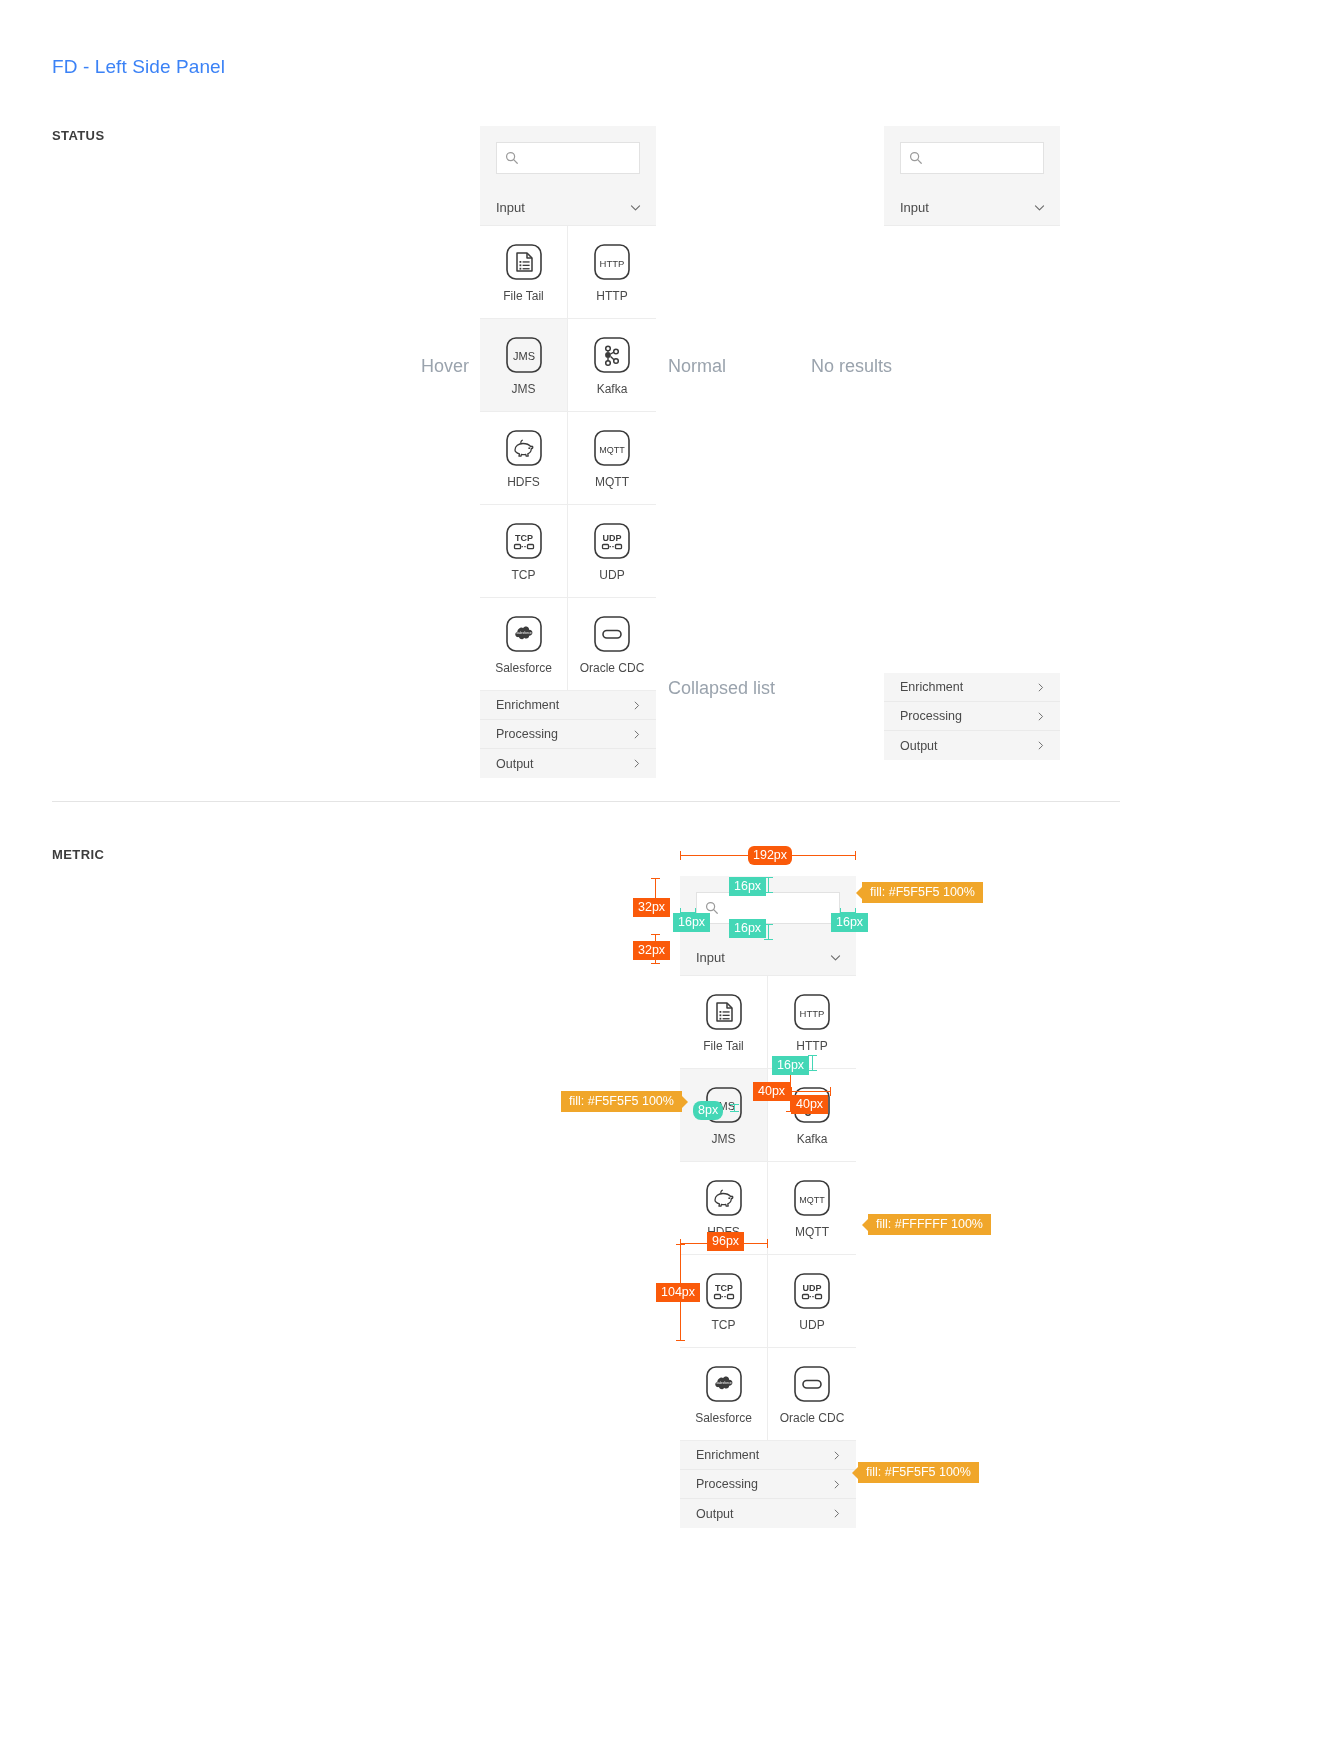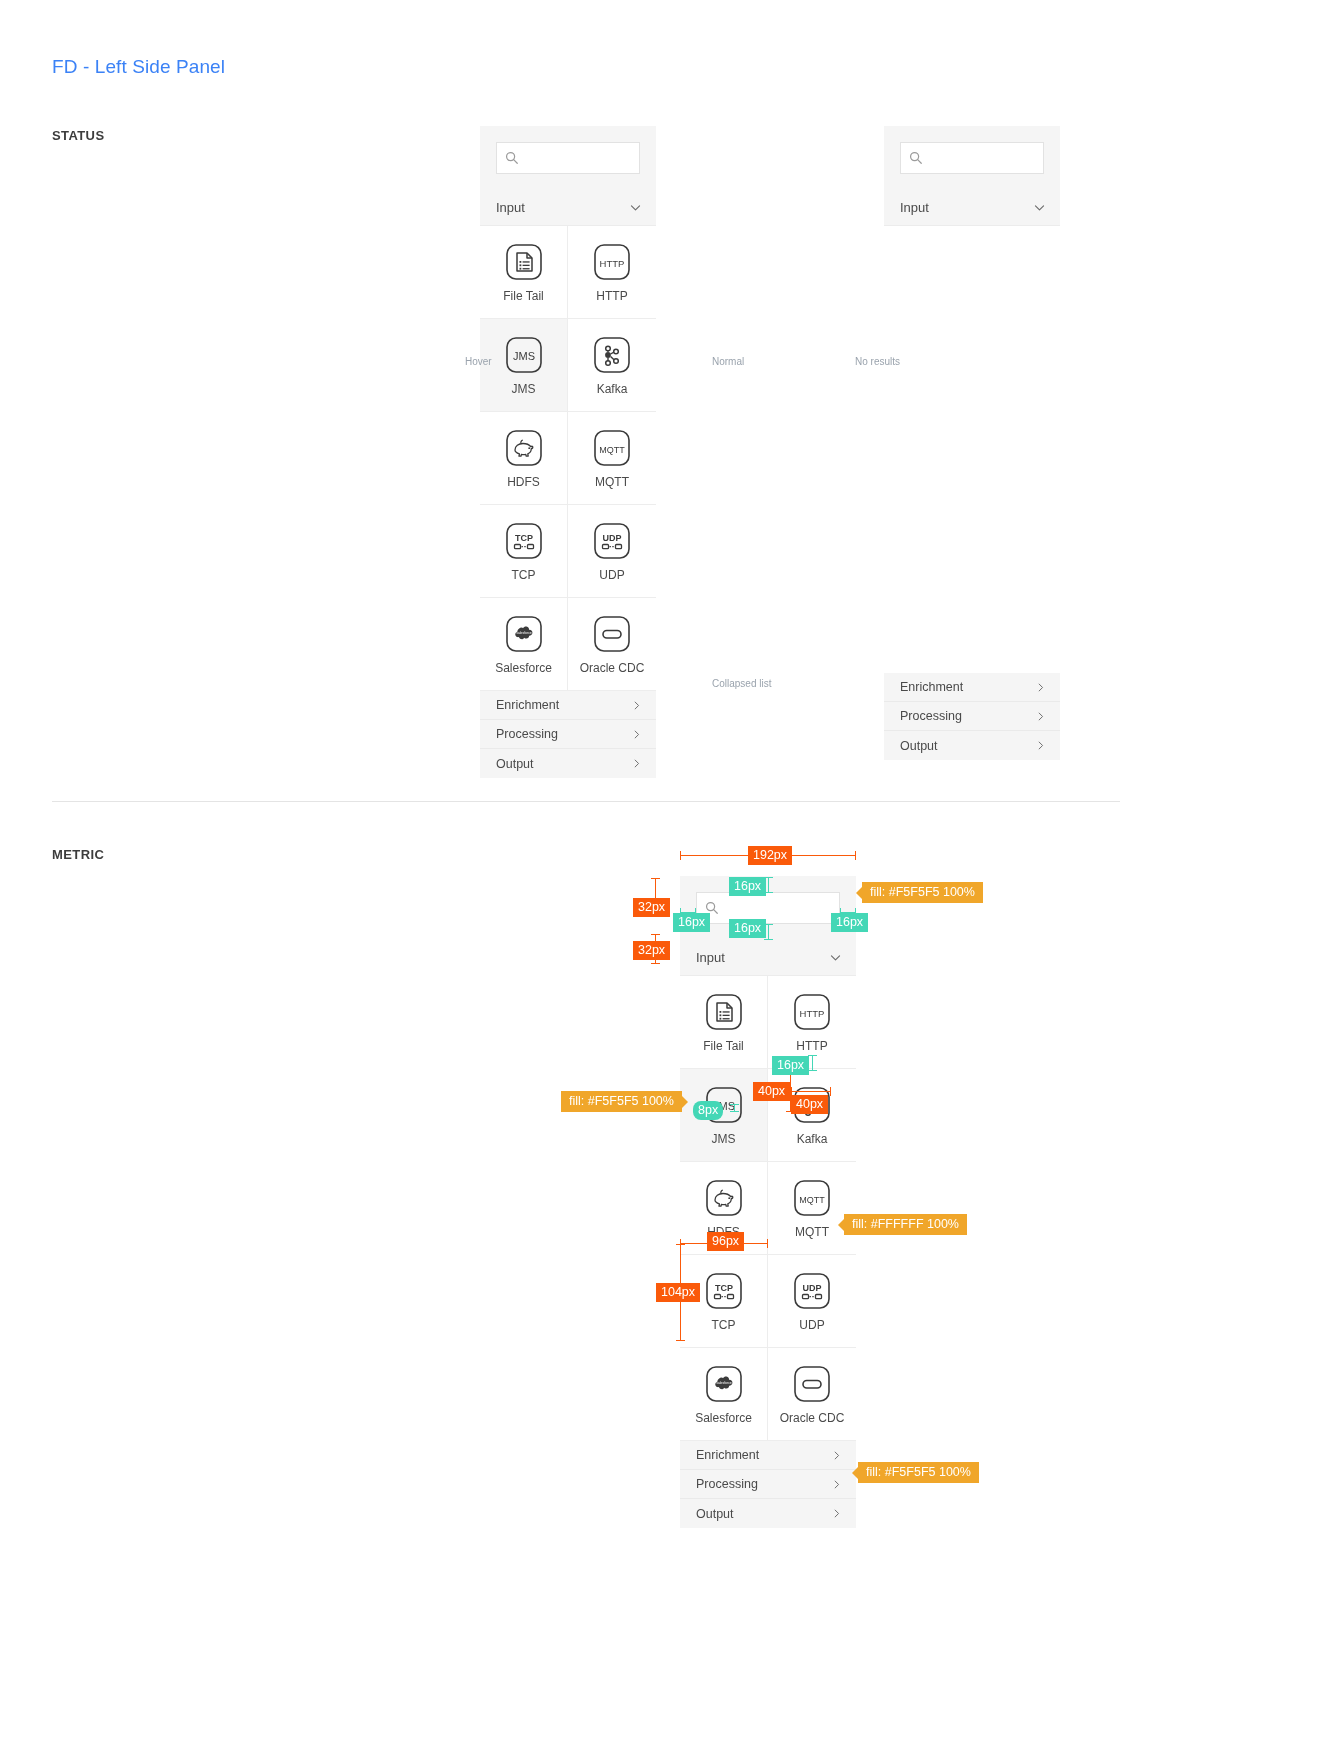--- a/index.html
+++ b/index.html
@@ -133,23 +133,22 @@
     justify-content: space-between;
     padding: 0 14px 0 16px;
     font-size: 12.5px;
     color: #4a4a4a;
   }
   .collapsed-row:last-child { border-bottom: none; }
 
   
   .caption {
     position: absolute;
-    font-size: 10px;
+    font-size: 18px;
     color: #9aa3ad;
-    margin-left: 44px;
   }
 
   
   .badge {
     position: absolute;
     font-size: 12.5px;
     color: #ffffff;
     padding: 2px 5px 3px;
     line-height: 1.15;
     white-space: nowrap;
@@ -536,21 +535,21 @@
       <svg class="chev-right" viewBox="0 0 16 16">
         <polyline points="6,3 11,8 6,13" fill="none" stroke="#6b6b6b" stroke-width="1.4" stroke-linecap="round" stroke-linejoin="round"></polyline>
       </svg>
     </div>
   </div>
 </div>
 
 <div class="rule-h" style="left:680px; top:855px; width:176px;"></div>
 <div class="cap-h" style="left:680px; top:851px;"></div>
 <div class="cap-h" style="left:855px; top:851px;"></div>
-<div class="badge orange" style="left:748px; top:846px;">192px</div>
+<div class="badge orange" style="left:748px; top:846px;border-radius:6px;">192px</div>
 
 <div class="rule-v" style="left:655px; top:878px; height:30px;"></div>
 <div class="cap-v" style="left:651px; top:878px;"></div>
 <div class="cap-v" style="left:651px; top:907px;"></div>
 <div class="badge orange" style="left:633px; top:898px;">32px</div>
 
 <div class="rule-v" style="left:655px; top:934px; height:30px;"></div>
 <div class="cap-v" style="left:651px; top:934px;"></div>
 <div class="cap-v" style="left:651px; top:963px;"></div>
 <div class="badge orange" style="left:633px; top:941px;">32px</div>
@@ -572,21 +571,21 @@
 
 <div class="rule-v teal" style="left:768px; top:924px; height:16px;"></div>
 <div class="cap-v teal" style="left:764px; top:924px;"></div>
 <div class="cap-v teal" style="left:764px; top:939px;"></div>
 <div class="badge teal" style="left:729px; top:919px;">16px</div>
 
 <div class="badge amber right" style="left:862px; top:882px;">fill: #F5F5F5 100%</div>
 
 <div class="badge amber left" style="left:561px; top:1091px;">fill: #F5F5F5 100%</div>
 
-<div class="badge amber right" style="left:844px; top:1214px;">fill: #FFFFFF 100%</div>
+<div class="badge amber right" style="left:868px; top:1214px;">fill: #FFFFFF 100%</div>
 
 <div class="badge amber right" style="left:858px; top:1462px;">fill: #F5F5F5 100%</div>
 
 <div class="rule-v teal" style="left:812px; top:1055px; height:16px;"></div>
 <div class="cap-v teal" style="left:808px; top:1055px;"></div>
 <div class="cap-v teal" style="left:808px; top:1070px;"></div>
 <div class="badge teal" style="left:772px; top:1056px;">16px</div>
 
 <div class="rule-v" style="left:790px; top:1072px; height:40px;"></div>
 <div class="cap-v" style="left:786px; top:1072px;"></div>

